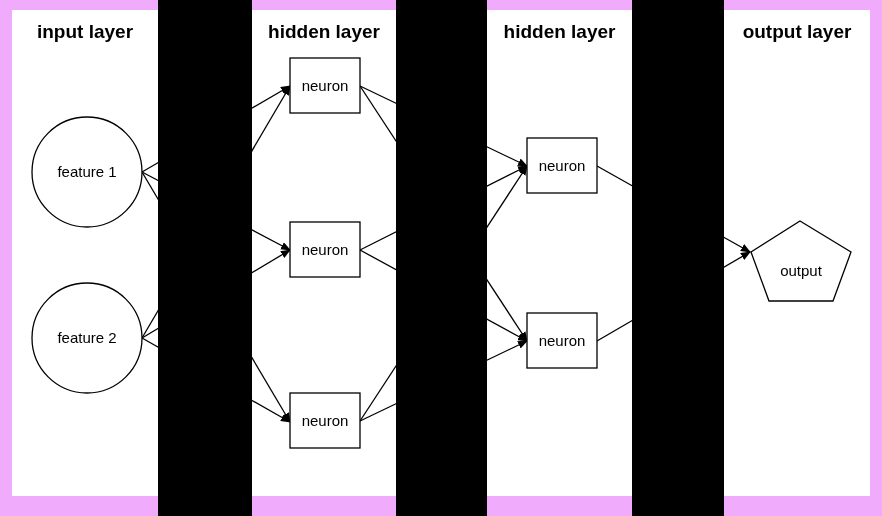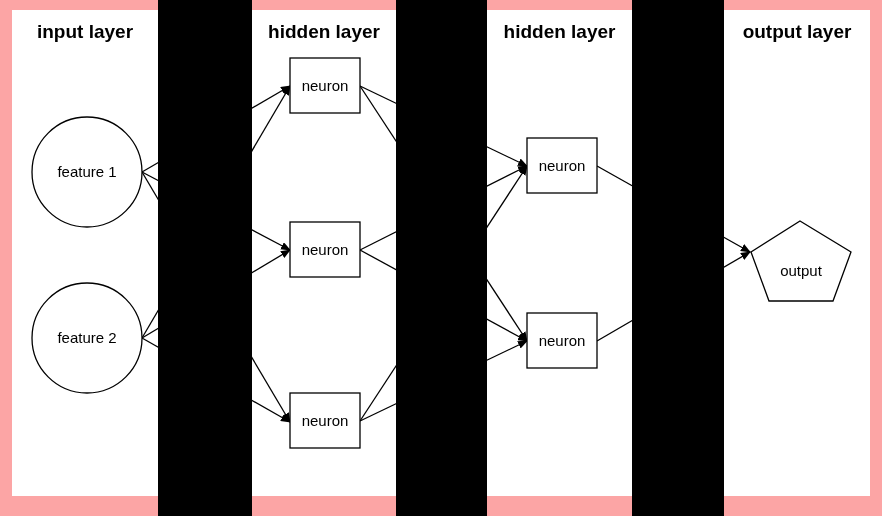--- a/index.html
+++ b/index.html
@@ -4,21 +4,21 @@
 <style>
   html, body {
     margin: 0;
     padding: 0;
     background: #000000;
   }
   .stage {
     position: relative;
     width: 882px;
     height: 516px;
-    background: #fca5a5;
+    background: #f0abfc;
     overflow: hidden;
     font-family: "Liberation Sans", sans-serif;
   }
   svg { display: block; }
   .layer-panel { fill: #ffffff; }
   .gap-mask { fill: #000000; }
   .edge {
     stroke: #000000;
     stroke-width: 1.3;
     fill: none;

